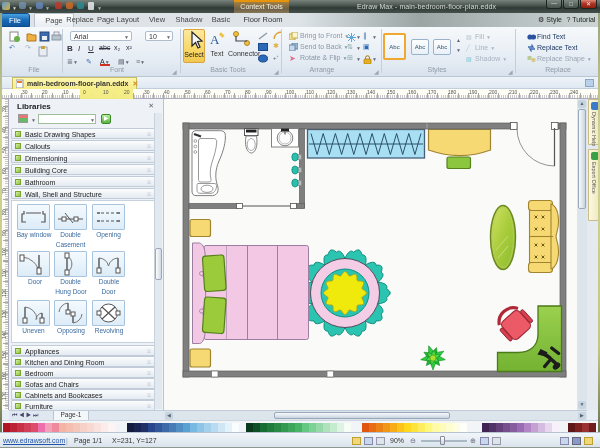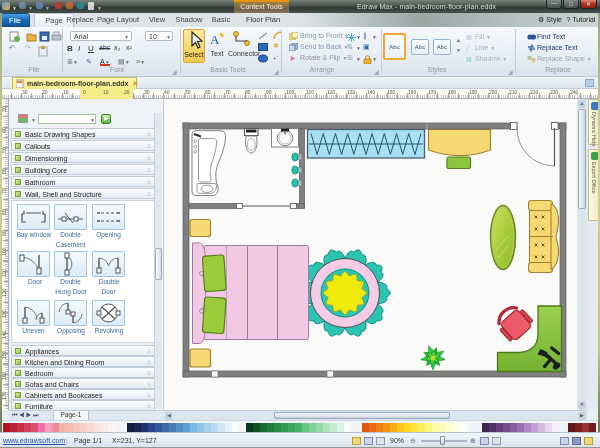--- a/index.html
+++ b/index.html
@@ -138,21 +138,21 @@
   <div class="tab" style="left:62px;width:36px">Replace</div>
 
   <div class="tab" style="left:92px;width:52px">Page Layout</div>
 
   <div class="tab" style="left:140px;width:34px">View</div>
 
   <div class="tab" style="left:166px;width:46px">Shadow</div>
 
   <div class="tab" style="left:206px;width:30px">Basic</div>
 
-  <div class="tab" style="left:238px;width:50px;color:#333">Floor Plan</div>
+  <div class="tab" style="left:238px;width:50px;color:#333">Floor Room</div>
 
   <div class="tab" style="left:534px;width:32px;color:#222;font-size:7px">⚙ Style</div>
 
   <div class="tab" style="left:564px;width:34px;color:#222;font-size:7px">? Tutorial</div>
 </div>
 
 <div id="ribbon">
 
   <svg class="abs" style="left:9px;top:4px" width="11" height="11">
         <rect x="1" y="1" width="8" height="9" fill="#fff" stroke="#888"></rect>
@@ -403,20 +403,24 @@
       <span class="vn" style="top:192px">120</span>
       <span class="vn" style="top:213px">130</span>
       <span class="vn" style="top:234px">140</span>
       <span class="vn" style="top:254px">150</span>
       <span class="vn" style="top:275px">160</span>
       <span class="vn" style="top:295px">170</span>
     </div>
 
 <div id="libpanel">
 
+  <div id="libhead">
+        <span id="libtitle">Libraries</span>
+        <span id="libx">✕</span>
+      </div>
 
   <div class="abs" style="left:9px;top:15px;width:10px;height:9px;background:linear-gradient(#e87878 50%,#68b868 50%);border:1px solid #999"></div>
   <div class="caret" style="left:22px;top:18px">▼</div>
 
   <div class="abs" style="left:29px;top:15px;width:58px;height:10px;background:#fff;border:1px solid #9ec09a"></div>
   <div class="caret" style="left:81px;top:18px">▼</div>
 
   <div class="abs" style="left:92px;top:15px;width:10px;height:10px;background:linear-gradient(#baf0a0,#5ab040);border:1px solid #3a8a28;border-radius:2px">
         <span style="position:absolute;left:2px;top:-1px;font-size:6px;color:#fff">▶</span>
       </div>

